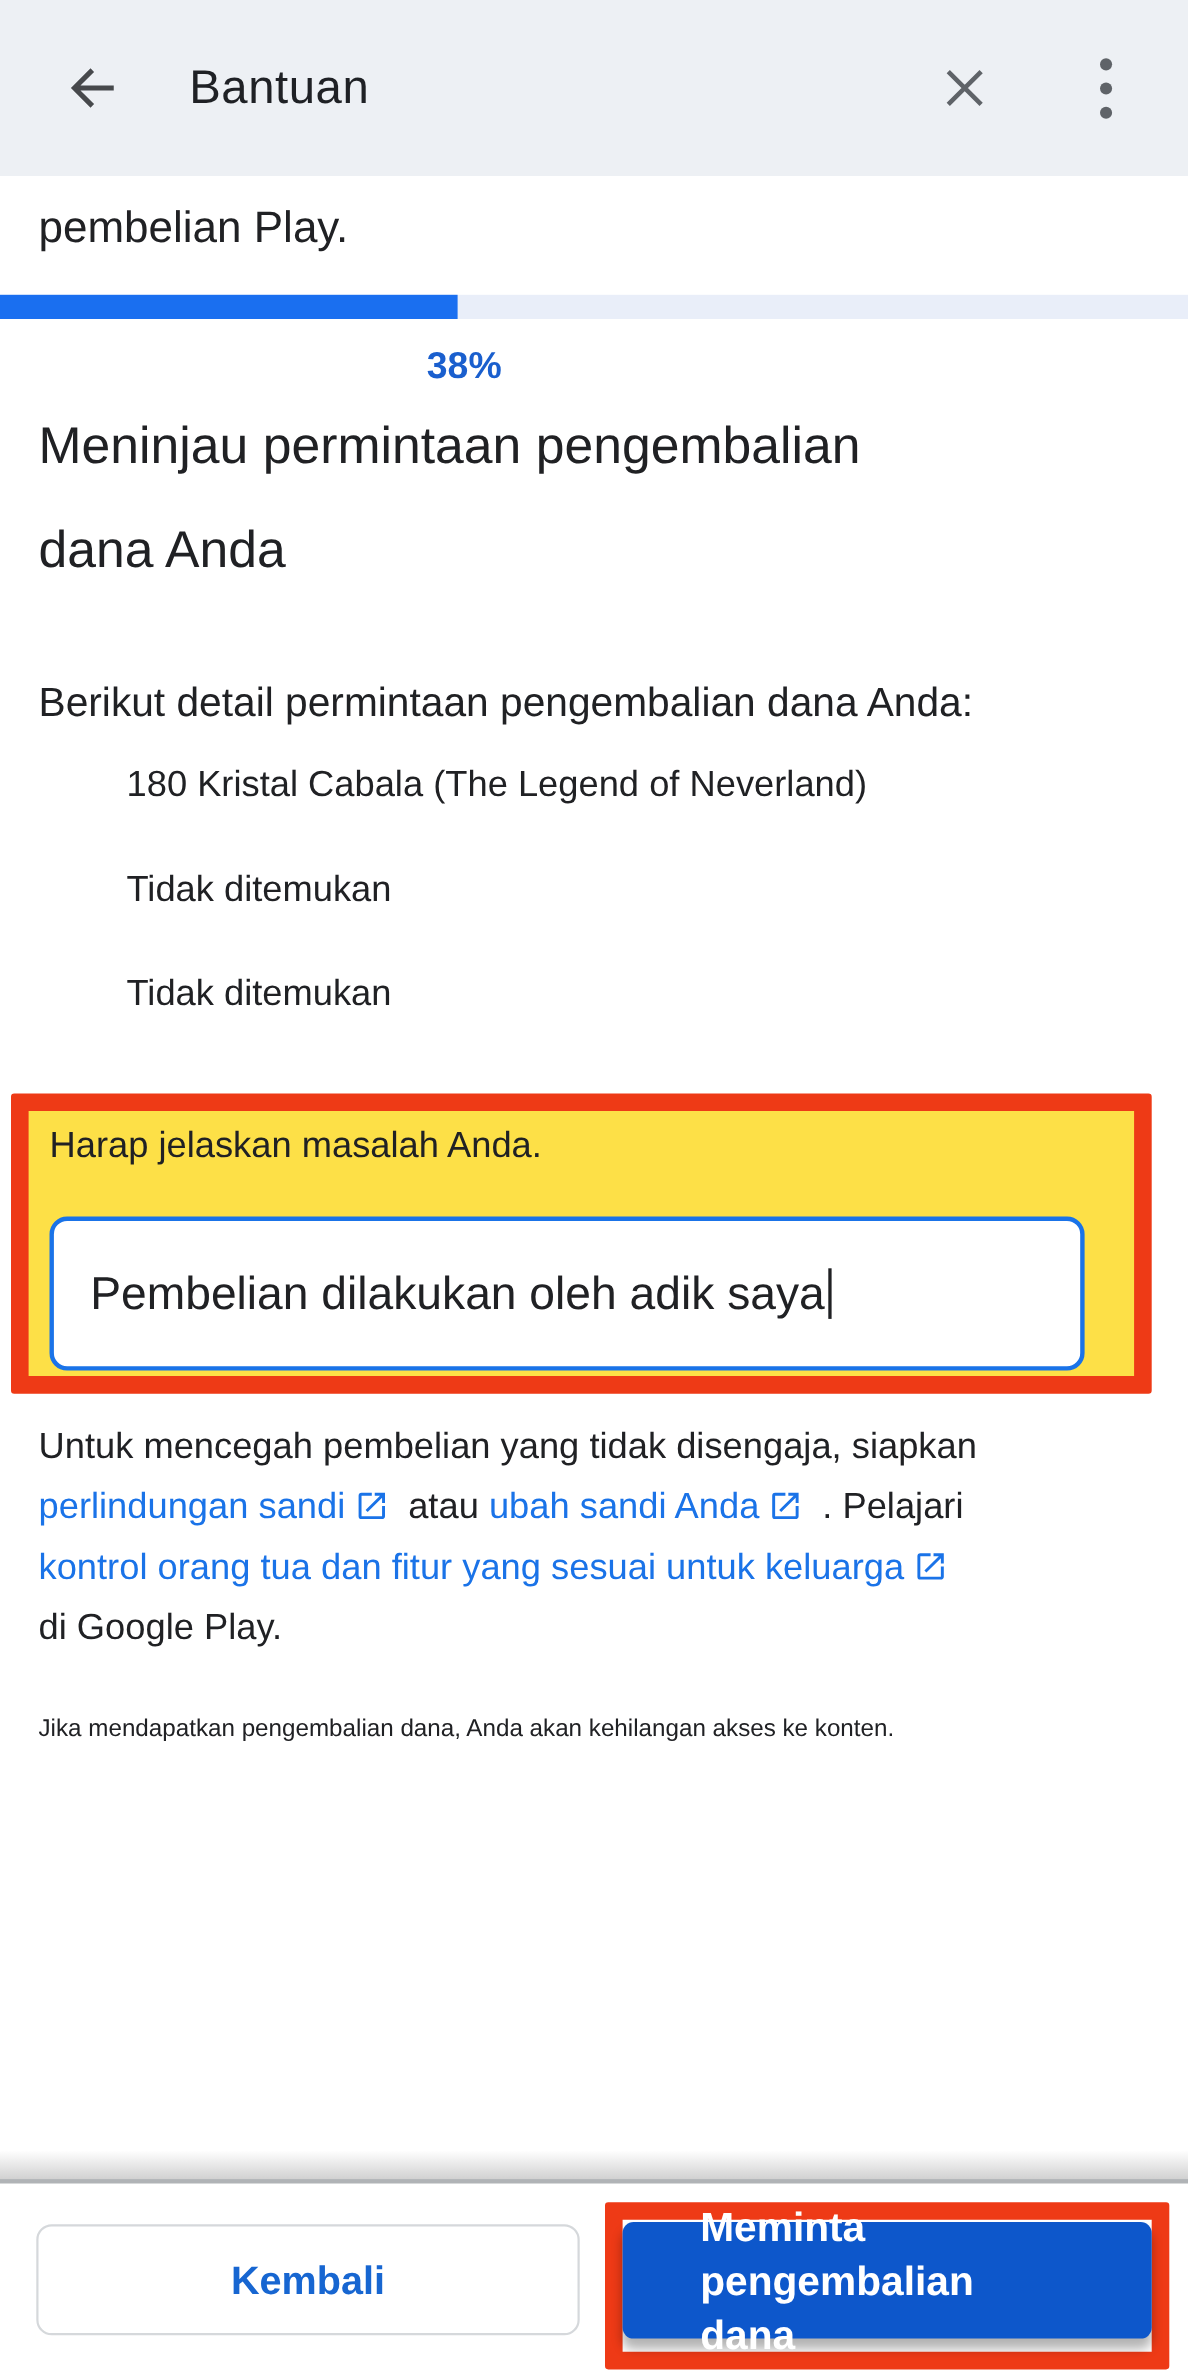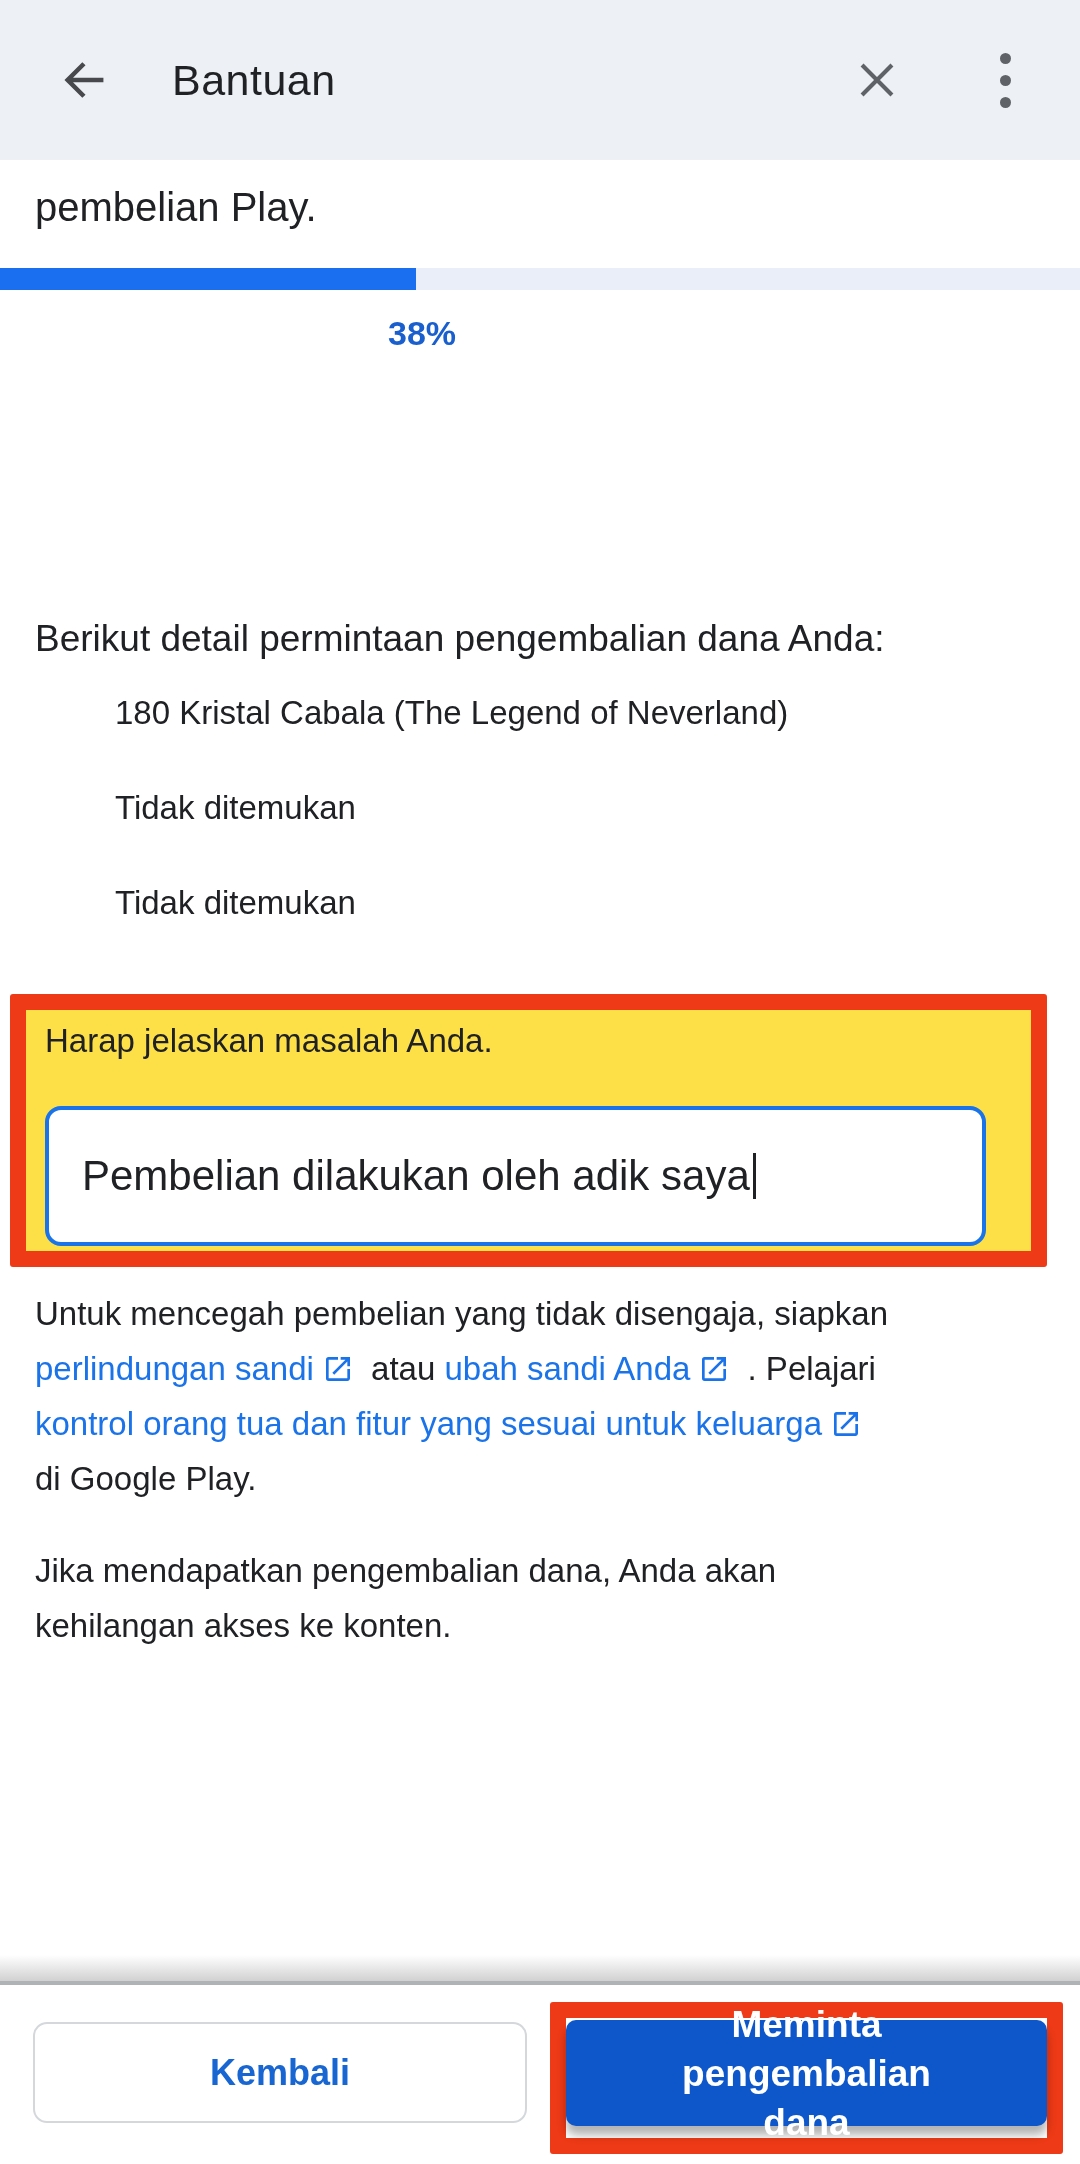--- a/index.html
+++ b/index.html
@@ -39,21 +39,21 @@
   .issue-box{
     position:absolute;left:19px;top:96px;width:941px;height:140px;box-sizing:border-box;
     border:4px solid #1a73e8;border-radius:16px;background:#fff;
     display:flex;align-items:center;padding-left:33px;font-size:42px;color:#202124;cursor:text;
   }
   .caret{display:inline-block;width:3px;height:46px;background:#202124;margin-left:3px;vertical-align:middle;}
   
   .caution{position:absolute;left:35px;top:1286px;width:860px;font-size:33px;line-height:55px;color:#202124;}
   .caution a{color:#1a73e8;text-decoration:none;cursor:pointer;}
   .ext-icon{width:32px;height:32px;vertical-align:-5px;margin:0 8px 0 8px;}
-  .loss-note{position:absolute;left:35px;top:1543px;width:880px;font-size:33px;line-height:55px;color:#202124;}
+  .loss-note{position:absolute;left:35px;top:1543px;width:880px;font-size:22px;line-height:55px;color:#202124;}
   
   .footer{position:absolute;left:0;top:1981px;width:1080px;height:183px;background:#ffffff;border-top:4px solid #b0b3b6;}
   .footer::before{
     content:"";position:absolute;left:0;top:-30px;width:100%;height:26px;
     background:linear-gradient(to bottom,rgba(255,255,255,0),rgba(90,90,90,0.28));
   }
   .back-btn{
     position:absolute;left:33px;top:37px;width:494px;height:101px;box-sizing:border-box;
     background:#fff;border:2px solid #d5d8db;border-radius:14px;
     font-family:inherit;font-size:36px;font-weight:600;color:#1766d1;cursor:pointer;
@@ -61,21 +61,21 @@
   .annotation-submit{
     position:absolute;left:550px;top:17px;width:513px;height:152px;box-sizing:border-box;
     border:16px solid #ee3a16;border-radius:3px;background:#fff;
   }
   .submit-btn{
     position:absolute;left:0px;top:2px;width:481px;height:106px;border:none;border-radius:10px;
     background:#0d57cb;color:#ffffff;font-family:inherit;font-size:37px;font-weight:600;line-height:49px;
     display:flex;align-items:center;justify-content:center;cursor:pointer;
     box-shadow:0 9px 10px rgba(0,0,0,0.30);
   }
-  .submit-btn span{display:block;max-width:340px;text-align:center;}
+  .submit-btn span{display:block;max-width:340px;text-align:left;}
 </style>
 </head>
 <body>
 
 <div class="screen">
 
   <div class="header">
     <button class="icon-btn back-btn-hdr" aria-label="back">
       <svg width="52" height="52" viewBox="0 0 48 48">
         <path d="M41 24H9 M23 9 L8 24 L23 39" fill="none" stroke="#47494c" stroke-width="4.2"></path>
@@ -96,20 +96,21 @@
     </button>
   </div>
 
   <div class="scrolled-text">pembelian Play.</div>
 
   <div class="progress">
     <div class="progress-fill" id="progress-fill" style="width: 38.5%;"></div>
   </div>
   <div class="progress-label">38%</div>
 
+  <div class="heading">Meninjau permintaan pengembalian dana Anda</div>
   <div class="intro">Berikut detail permintaan pengembalian dana Anda:</div>
   <div class="detail d0">180 Kristal Cabala (The Legend of Neverland)</div>
   <div class="detail d1">Tidak ditemukan</div>
   <div class="detail d2">Tidak ditemukan</div>
 
   <div class="annotation-input">
     <div class="question-label">Harap jelaskan masalah Anda.</div>
     <div class="issue-box" role="textbox">
       <span>Pembelian dilakukan oleh adik saya</span>
         <span class="caret"></span>

